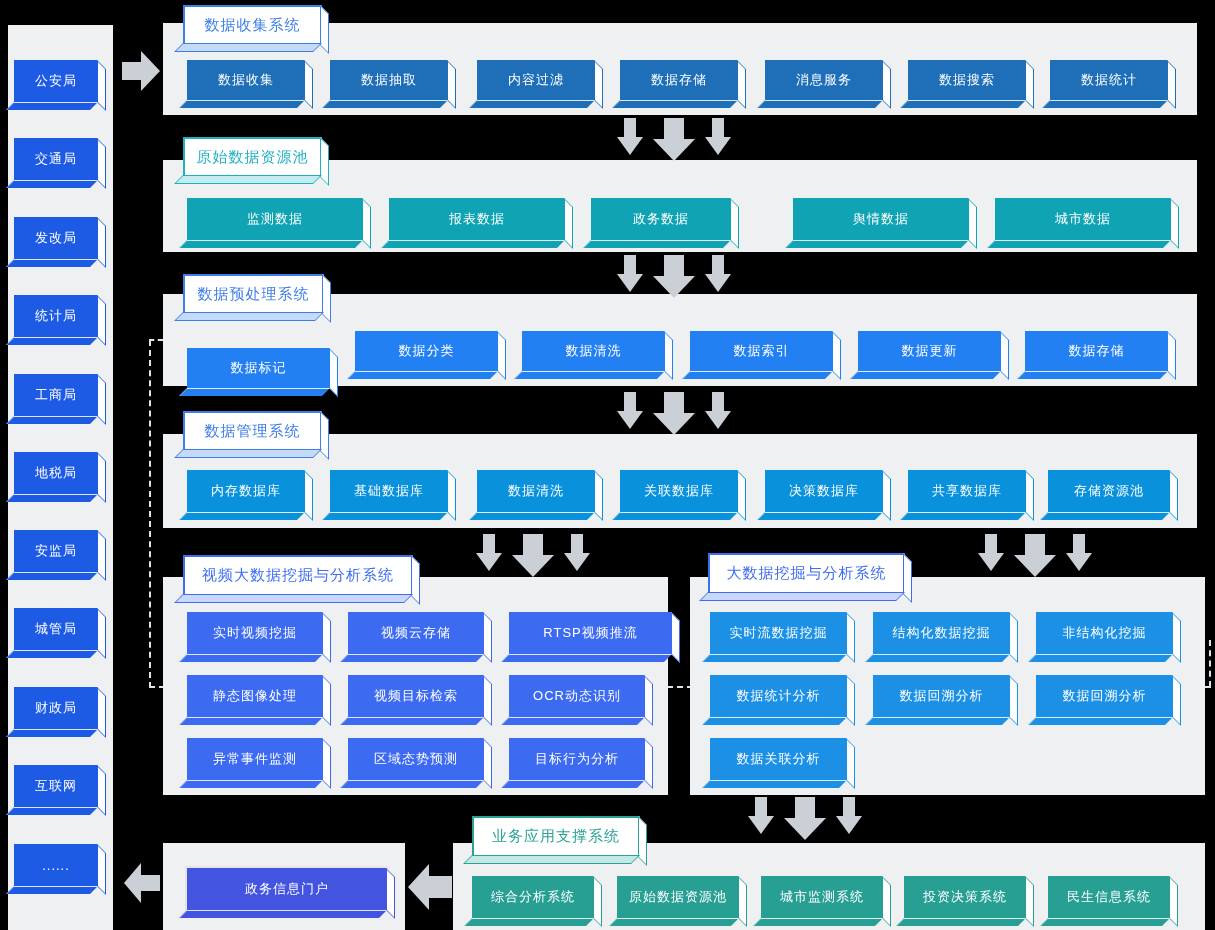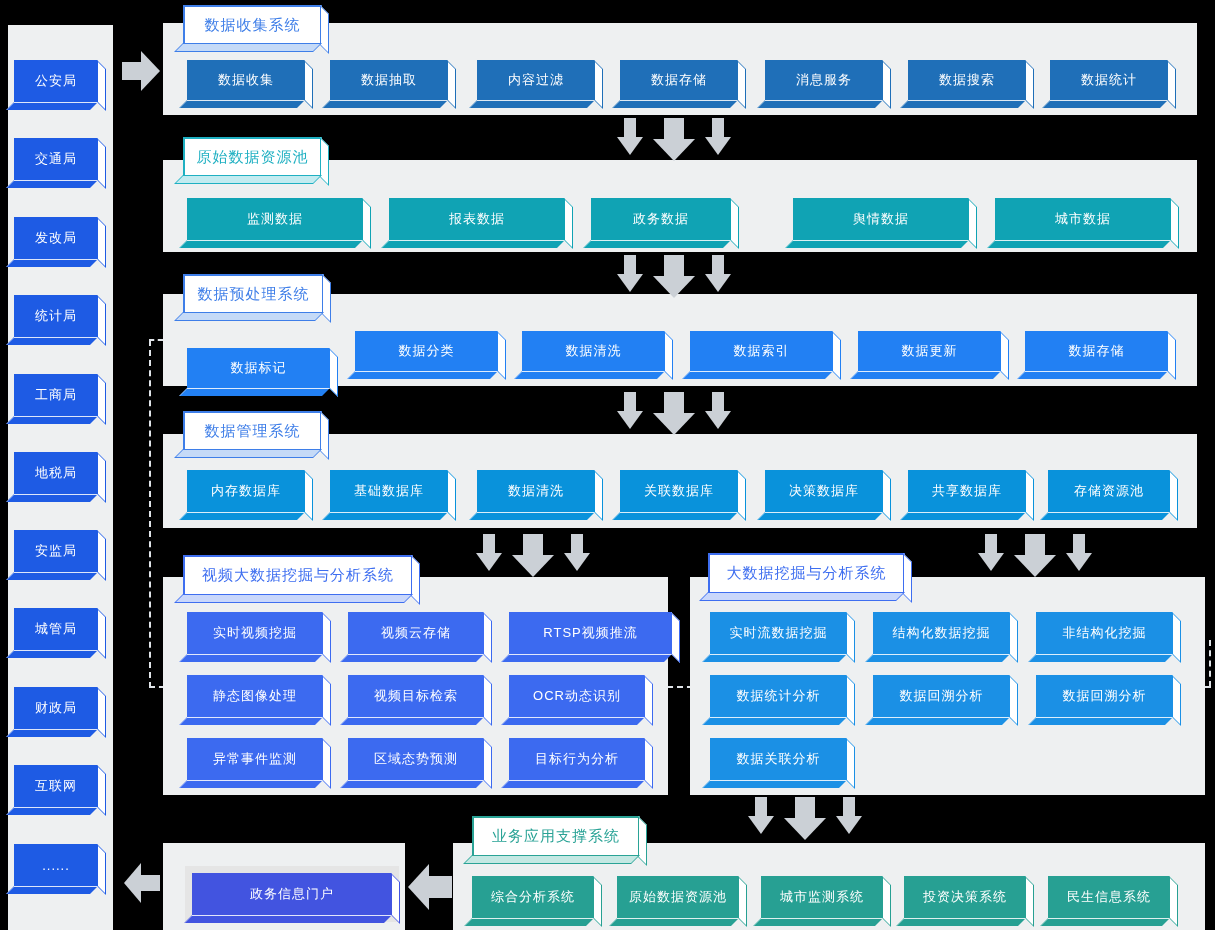--- a/index.html
+++ b/index.html
@@ -36,21 +36,21 @@
     transform:skewY(45deg);transform-origin:left}
   
   .cb-src{--c:#1e5be4}
   .cb-collect{--c:#1f6fb8}
   .cb-raw{--c:#10a3b4}
   .cb-pre{--c:#2280f3}
   .cb-mgmt{--c:#0992db}
   .cb-video{--c:#3c6af0}
   .cb-mining{--c:#1b90e5}
   .cb-apps{--c:#27a093}
-  .cb-portal{--c:#4254e0;border:7px solid #e5e5e5}
+  .cb-portal{--c:#4254e0;border:2px solid #e5e5e5}
   .ta-blue{--a:#3e7ee8;--tint:#c5daf7}
   .ta-teal{--a:#1fb0c2;--tint:#c3ebf0}
   .ta-royal{--a:#3e6ef0;--tint:#c9d7fb}
   .ta-green{--a:#2aa396;--tint:#c4e8e3}
   
   .grp3{position:absolute;display:flex;gap:10px;align-items:flex-start}
   .dar-s{width:26px;height:37px;position:relative}
   .dar-s::before{content:"";position:absolute;left:7px;top:0;width:12px;height:19px;background:var(--g)}
   .dar-s::after{content:"";position:absolute;left:0;top:19px;width:0;height:0;
     border-left:13px solid transparent;border-right:13px solid transparent;border-top:18px solid var(--g)}

